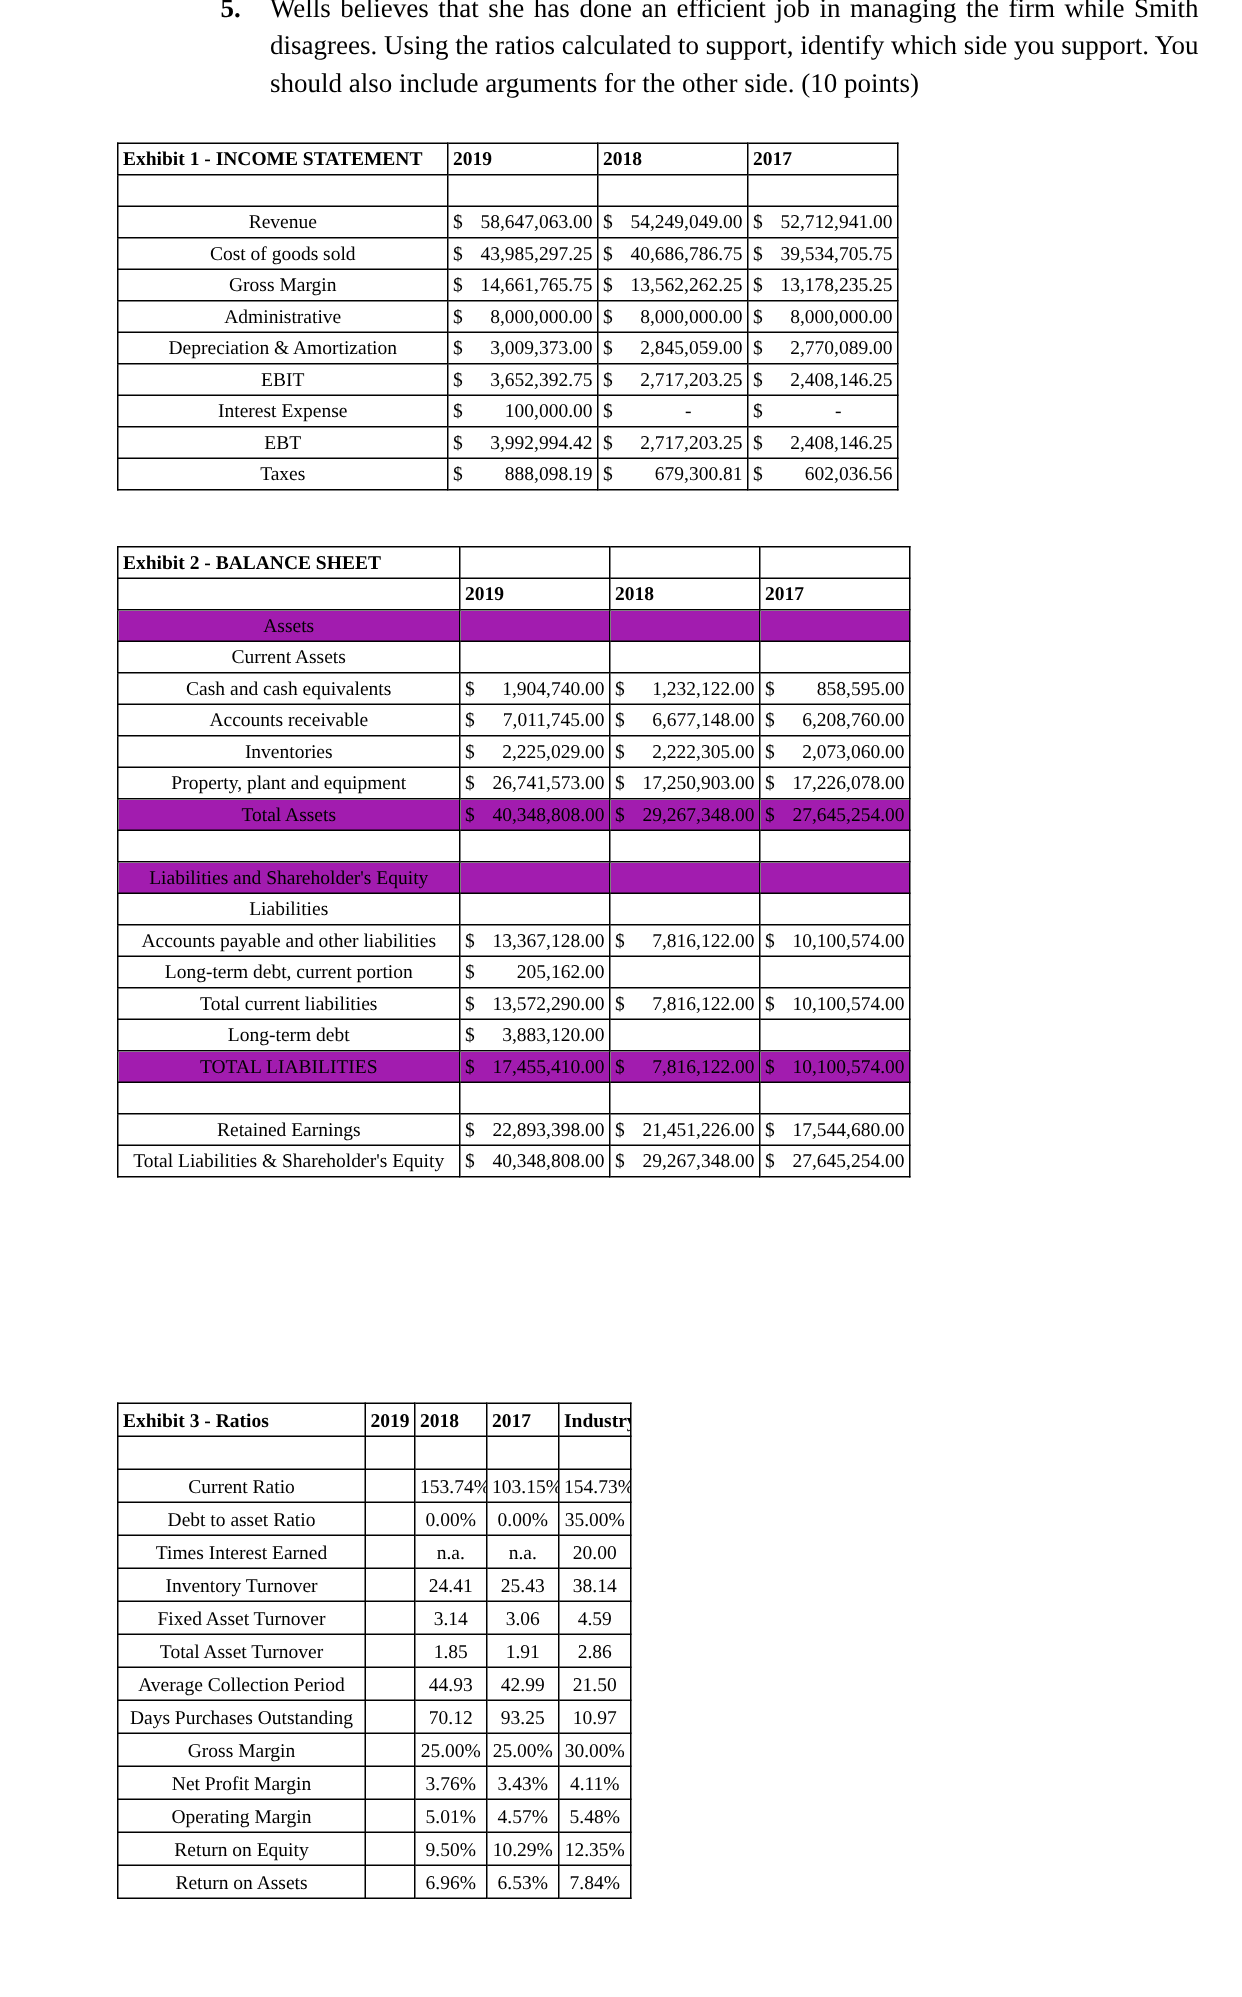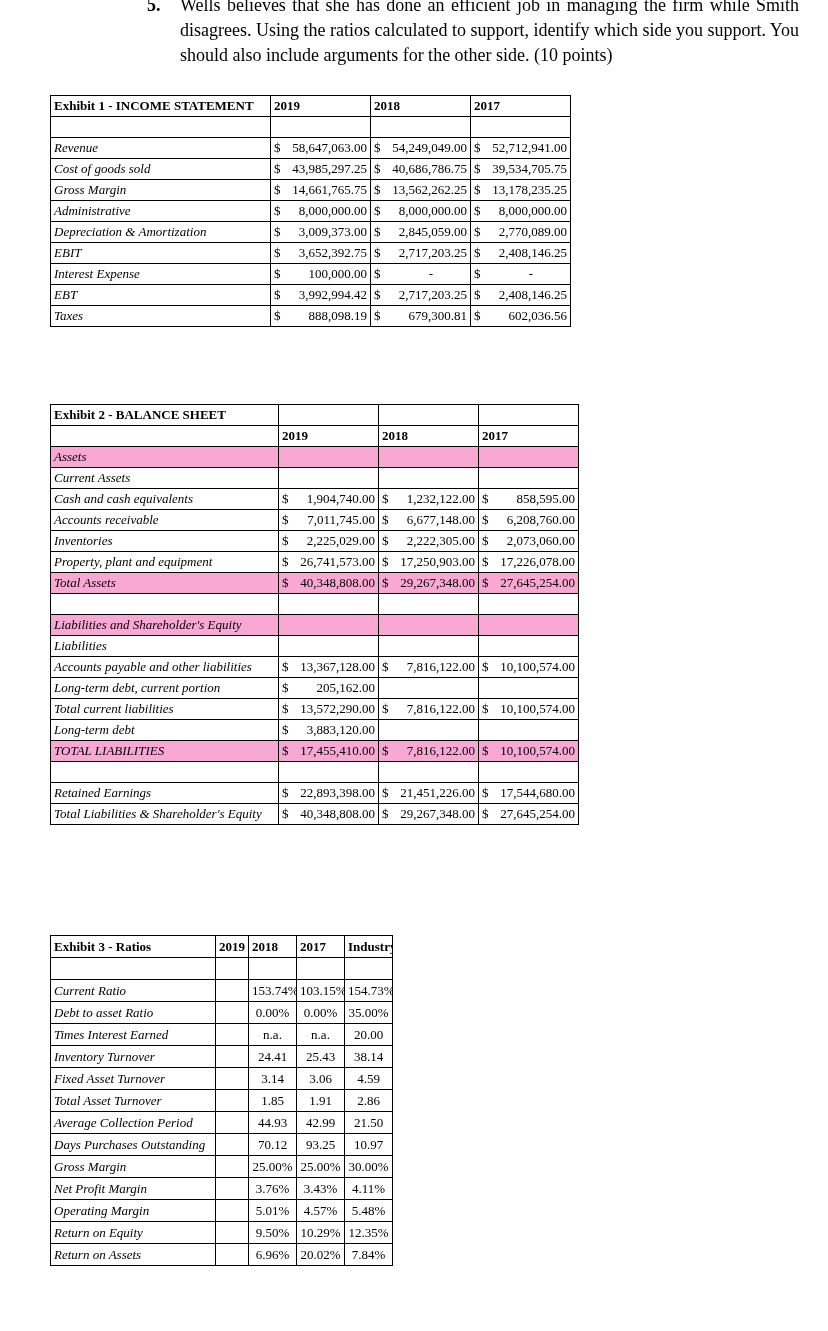--- a/index.html
+++ b/index.html
@@ -4,37 +4,37 @@
 <style>
   * { margin:0; padding:0; box-sizing:border-box; }
   html,body { width:828px; height:1331px; background:#ffffff; overflow:hidden;
     font-family:"Liberation Serif", serif; color:#000; }
   .page { position:relative; width:828px; height:1136px; }
 
   .question { position:absolute; left:147px; top:-7px; width:652px;
     font-size:18px; line-height:25px; text-align:justify; padding-left:33px; }
   .qnum { display:inline-block; width:33px; margin-left:-33px; font-weight:bold; }
 
-  table { border-collapse:collapse; table-layout:fixed; position:absolute; background:#fff; }
+  table { border-collapse:collapse; table-layout:fixed; position:absolute; background:#fff;margin-left:28px; }
   th, td { border:1px solid #000; font-weight:normal; font-size:13px;
     padding:0 3px; height:21px; overflow:hidden; white-space:nowrap; vertical-align:middle; }
   thead th { font-weight:bold; }
   th.title-cell { text-align:left; }
   th.year-cell { text-align:left; }
-  td.label-cell { text-align:left;font-style:italic; }
-  tr.shaded td { background:#f9a8d4; }
+  td.label-cell { text-align:center; }
+  tr.shaded td { background:#a21caf; }
 
   .acct-wrap { display:flex; justify-content:space-between; align-items:center; width:100%; }
   .vs.dash { padding-right:34px; }
   td.center { text-align:center; }
 
   table.ex1 { left:50px; top:95px; width:520px; }
   .ex1 col { width:100px; } .ex1 col:first-child { width:220px; }
 
-  table.ex2 { left:50px; top:404px; width:528px; }
+  table.ex2 { left:50px; top:364px; width:528px; }
   .ex2 col { width:100px; } .ex2 col:first-child { width:228px; }
 
   table.ex3 { left:50px; top:935px; width:342px; }
   .ex3 col { width:48px; } .ex3 col:first-child { width:165px; }
   .ex3 col:nth-child(2) { width:33px; }
   .ex3 td, .ex3 th { height:22px; }
 </style>
 </head>
 <body>
 
@@ -655,19 +655,19 @@
           <td class="label-cell">Return on Equity</td>
           <td></td>
           <td class="center">9.50%</td>
           <td class="center">10.29%</td>
           <td class="center">12.35%</td>
         </tr>
         <tr>
           <td class="label-cell">Return on Assets</td>
           <td></td>
           <td class="center">6.96%</td>
-          <td class="center">20.02%</td>
+          <td class="center">6.53%</td>
           <td class="center">7.84%</td>
         </tr>
       </tbody>
     </table>
 
 </div>
 
 </body></html>

